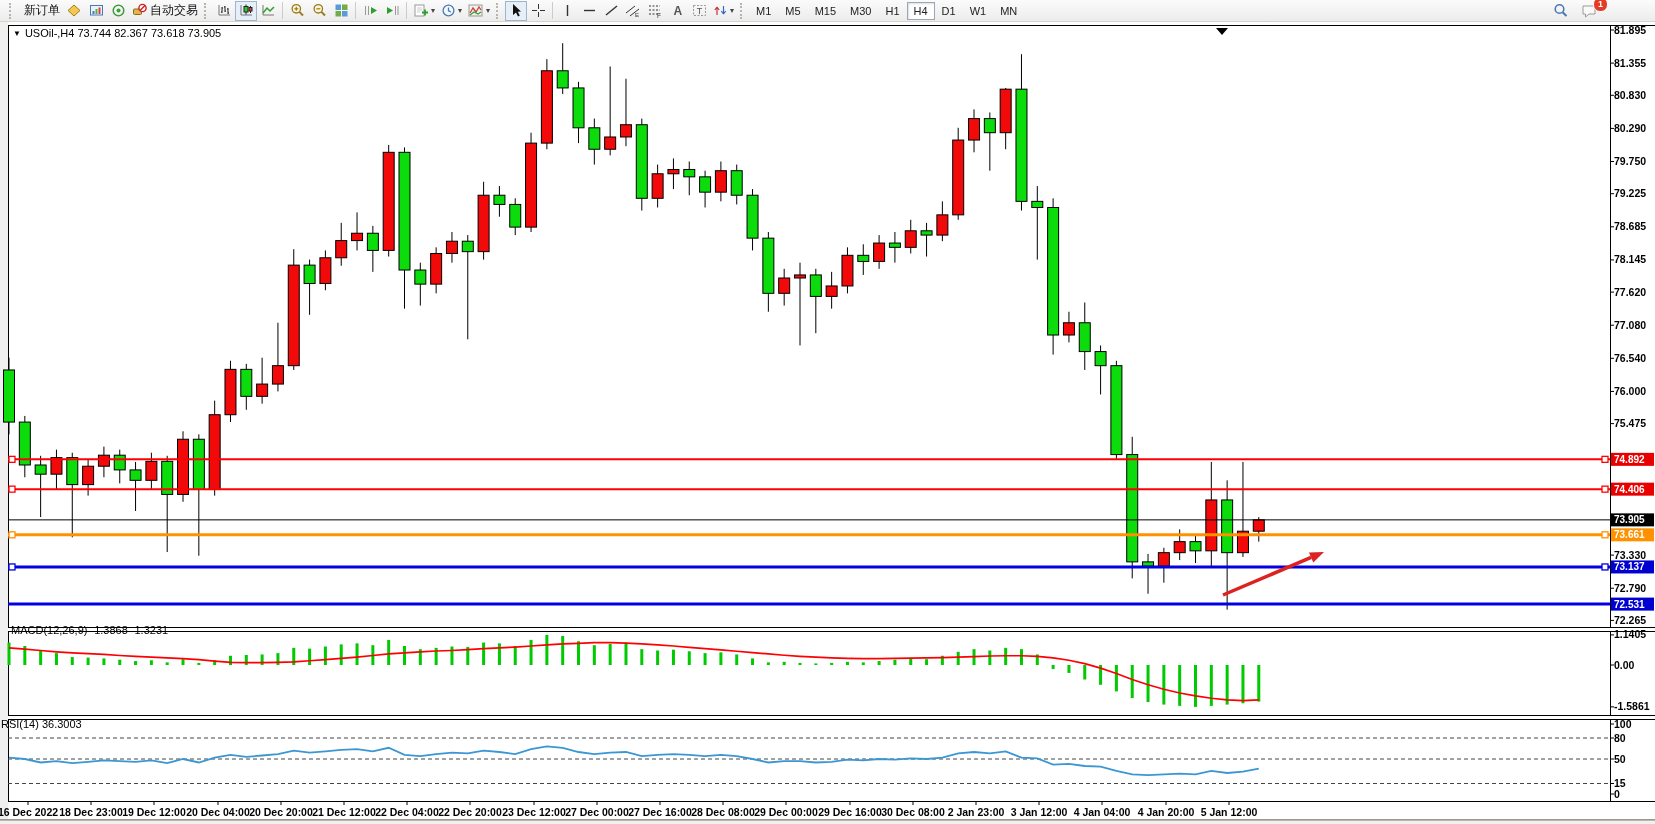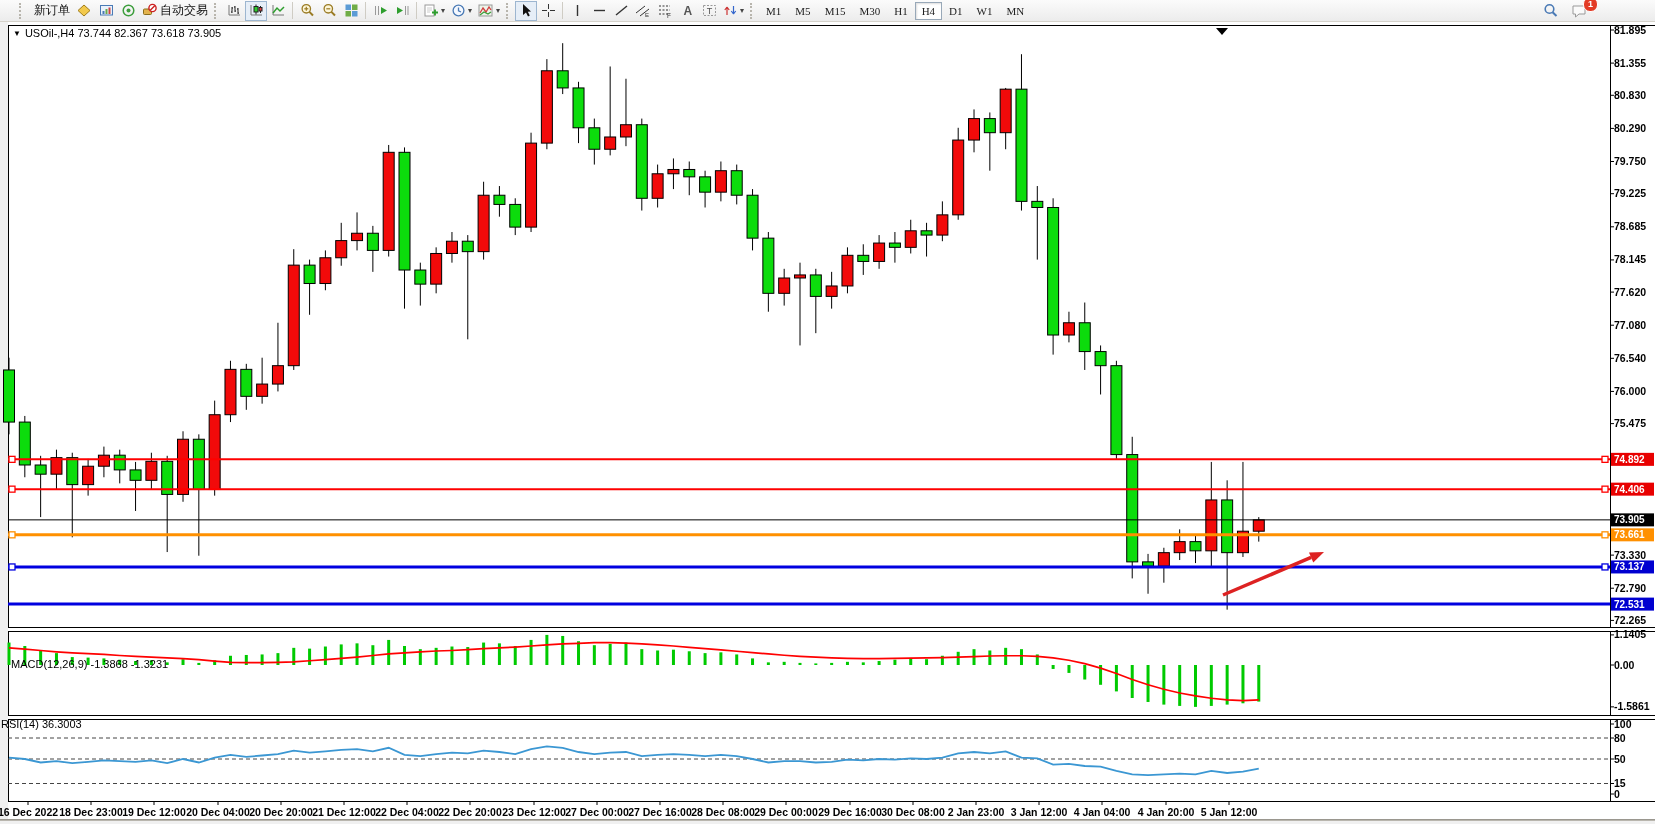--- a/index.html
+++ b/index.html
@@ -1,37 +1,37 @@
 <!DOCTYPE html>
 <html><head>
 <meta charset="utf-8">
 <style>
   html,body{margin:0;padding:0}
   body{width:1655px;height:824px;background:#f0f0f0;font-family:"Liberation Sans",sans-serif;overflow:hidden;position:relative}
   
-  .toolbar{position:absolute;left:0;top:0;width:1655px;height:22px;background:linear-gradient(#fbfbfb,#ececec);border-bottom:1px solid #d5d2ca;display:flex;align-items:center;padding:0 16px;box-sizing:border-box}
+  .toolbar{position:absolute;left:0;top:0;width:1655px;height:22px;background:linear-gradient(#fbfbfb,#ececec);border-bottom:1px solid #d5d2ca;display:flex;align-items:center;padding:0 6px;box-sizing:border-box}
   .grip{width:4px;height:16px;margin:0 3px;border-left:2px dotted #b8b5ad}
   .sep{width:1px;height:17px;background:#cfccc4;margin:0 3px}
   .tbtn{height:20px;min-width:22px;display:flex;align-items:center;justify-content:center;border:1px solid transparent;background:transparent;padding:0 2px;font-family:inherit}
   .tbtn.pressed{border:1px solid #9db6d0;background:#e6eef7}
   .tbtn svg{display:block}
   .tbtn .lbl{font-size:12px;color:#111;margin-left:3px;white-space:nowrap}
   .caret{font-size:8px;color:#444;margin-left:2px}
   .tf-group{display:flex;align-items:center}
-  .tf{height:18px;min-width:26px;font-size:11px;color:#222;display:flex;align-items:center;justify-content:center;border:1px solid transparent;background:transparent;font-family:Liberation Serif, serif}
+  .tf{height:18px;min-width:26px;font-size:11px;color:#222;display:flex;align-items:center;justify-content:center;border:1px solid transparent;background:transparent;font-family:Liberation Sans, sans-serif}
   .tf.active{border:1px solid #98a8b8;background:#fff;box-shadow:inset 1px 1px 2px #00000022}
   .right-icons{margin-left:auto;margin-right:48px;display:flex;align-items:center;gap:6px}
   .chat-wrap{position:relative}
   .badge{position:absolute;top:-4px;right:-7px;background:#e33b25;color:#fff;font-size:9px;font-weight:bold;border-radius:7px;min-width:13px;height:13px;display:flex;align-items:center;justify-content:center;border:1px solid #fff}
   
   #chart-svg{position:absolute;left:0;top:22px}
   .overlay{position:absolute;font-size:11px;color:#000;white-space:nowrap}
   .title-overlay{left:13px;top:27px;display:flex;align-items:center;gap:4px}
   .title-tri{font-size:8px;color:#000}
-  .macd-overlay{left:11px;top:658px}
+  .macd-overlay{left:11px;top:624px}
   .rsi-overlay{left:1px;top:718px}
   .statusbar{position:absolute;left:0;top:820px;width:1655px;height:4px;background:#f0f0f0;border-top:1px solid #b9b6ae}
 </style>
 </head>
 <body>
 
 <div class="toolbar">
   <div class="grip"></div>
   <button class="tbtn">
       <span class="lbl">新订单</span>

